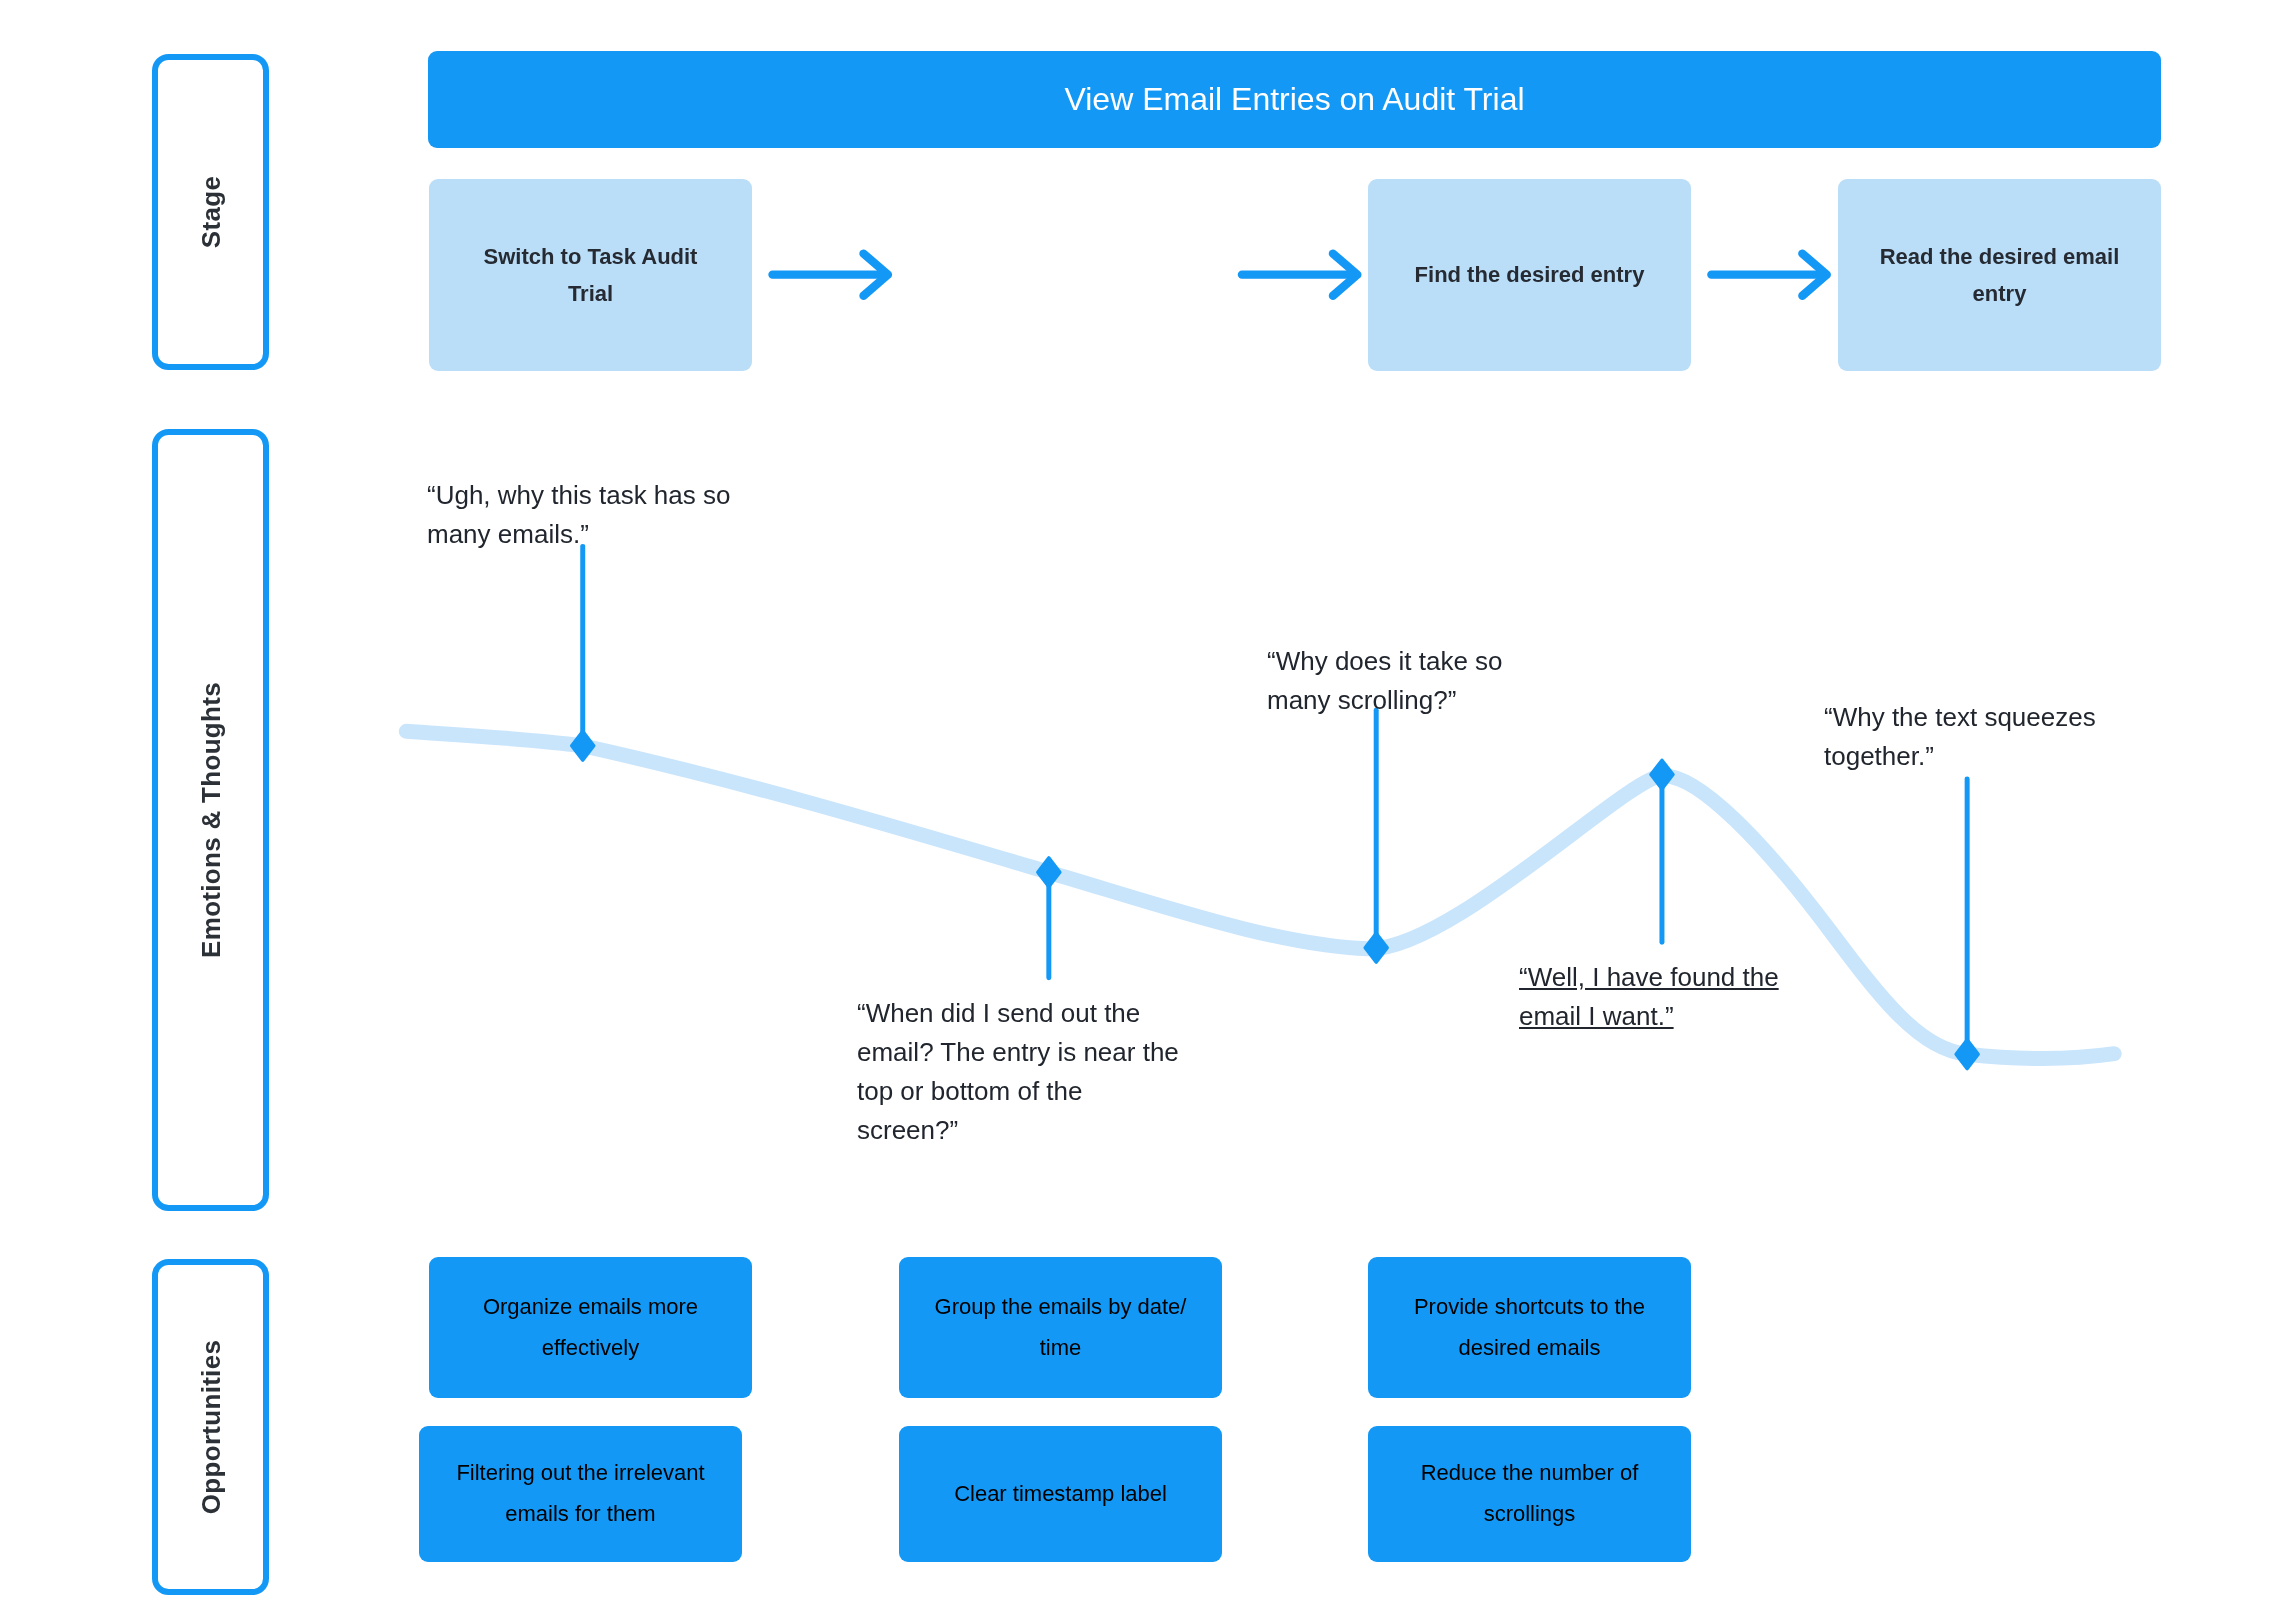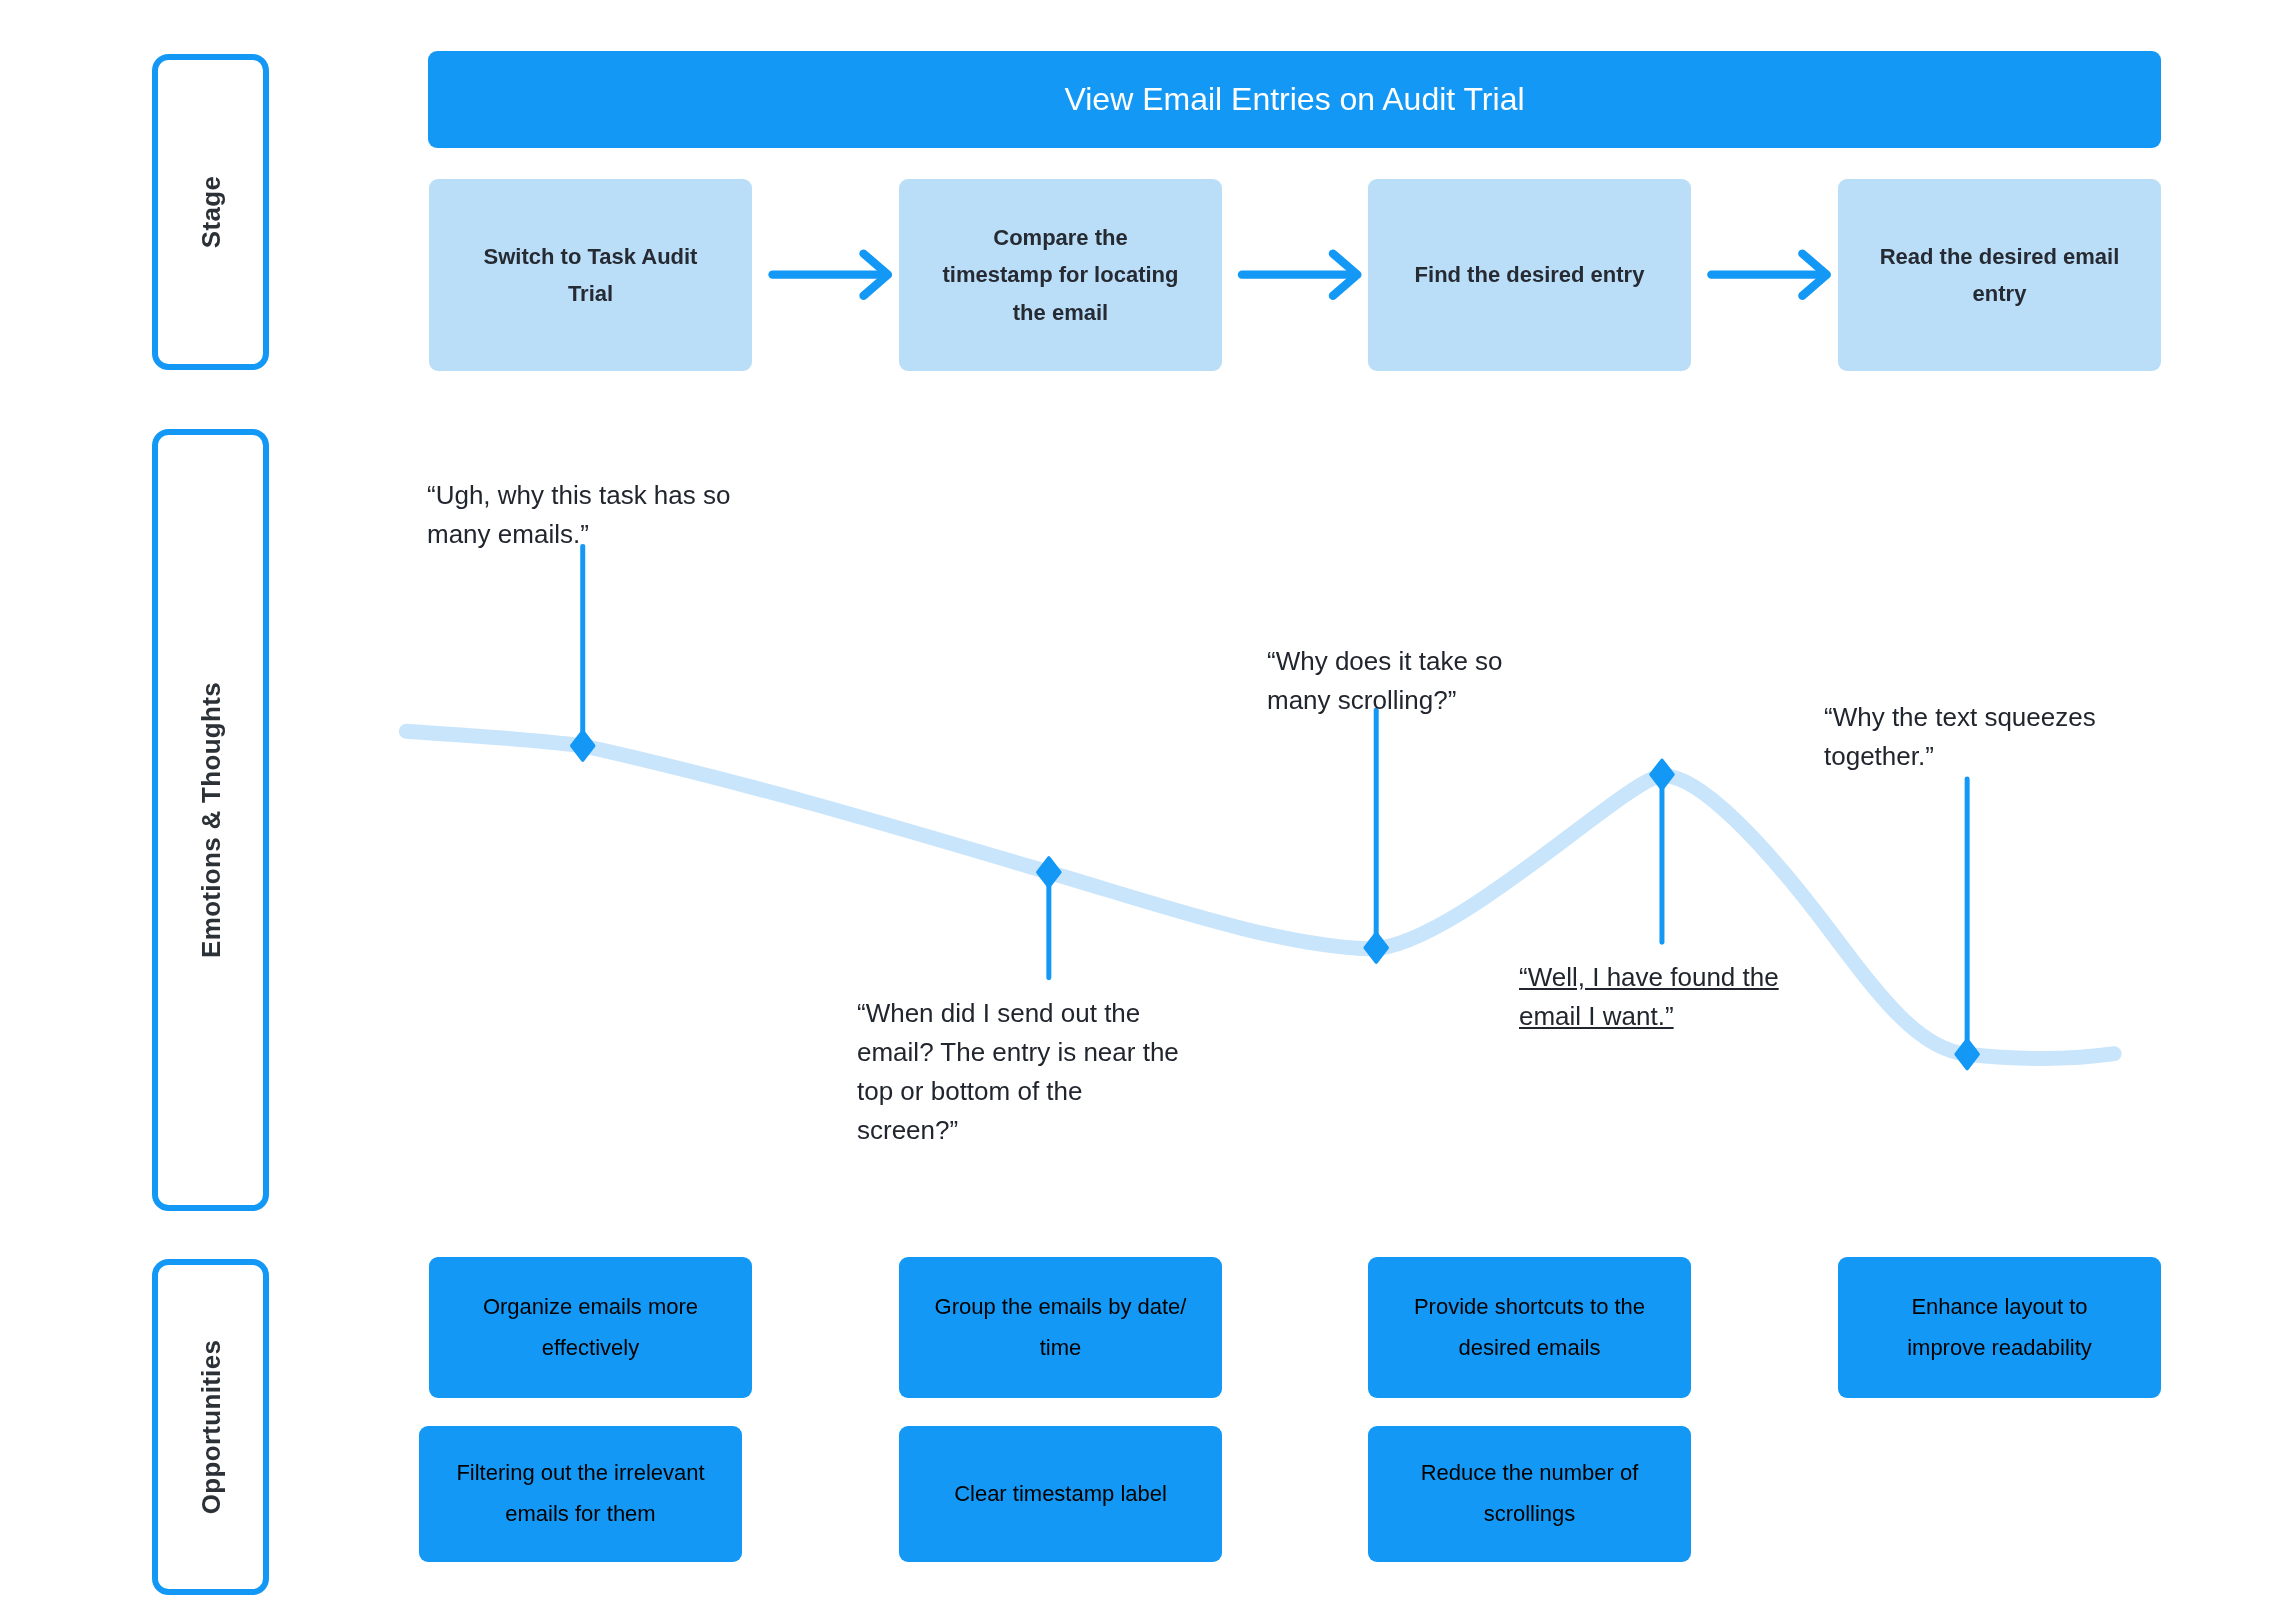--- a/index.html
+++ b/index.html
@@ -133,23 +133,20 @@
   <div class="label-box" id="label-opportunities">
     <div class="label-text">Opportunities</div>
   </div>
 
   <div class="header-bar">
     <span>View Email Entries on Audit Trial</span>
   </div>
 
   <div class="stage-box" id="stage-0">Switch to Task Audit
 Trial</div>
-  <div class="stage-box" id="stage-1">Compare the
-timestamp for locating
-the email</div>
   <div class="stage-box" id="stage-2">Find the desired entry</div>
   <div class="stage-box" id="stage-3">Read the desired email
 entry</div>
 
   <svg class="overlay" width="2273" height="1623" viewBox="0 0 4096 2925">
 
     <g stroke="#1498F5" stroke-width="15" fill="none" stroke-linecap="round" stroke-linejoin="round">
       <g>
         <line x1="1392" y1="495" x2="1592" y2="495"></line>
         <polyline points="1556,457 1600,495 1556,533"></polyline>
@@ -202,22 +199,20 @@
 email I want.”</div>
   <div class="quote" id="quote-4">“Why the text squeezes
 together.”</div>
 
   <div class="opp-box opp-row1" id="opp-0">Organize emails more
 effectively</div>
   <div class="opp-box opp-row1" id="opp-1">Group the emails by date/
 time</div>
   <div class="opp-box opp-row1" id="opp-2">Provide shortcuts to the
 desired emails</div>
-  <div class="opp-box opp-row1" id="opp-3">Enhance layout to
-improve readability</div>
   <div class="opp-box opp-row2" id="opp-4">Filtering out the irrelevant
 emails for them</div>
   <div class="opp-box opp-row2" id="opp-5">Clear timestamp label</div>
   <div class="opp-box opp-row2" id="opp-6">Reduce the number of
 scrollings</div>
 
 </div>
 
 
 </body></html>

